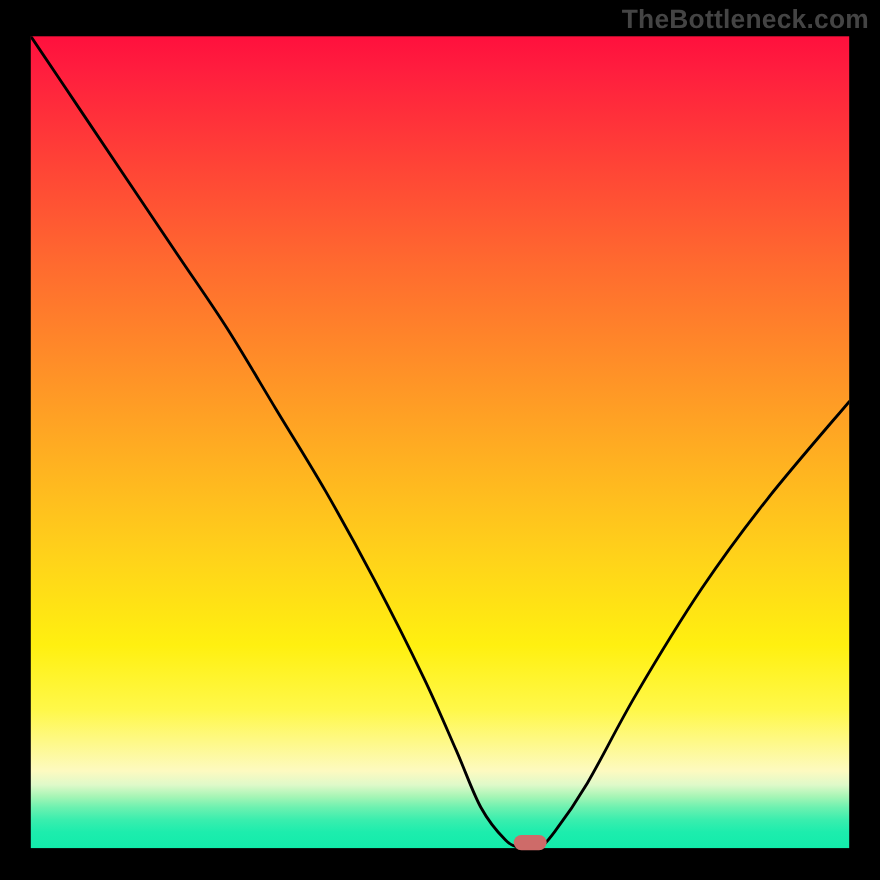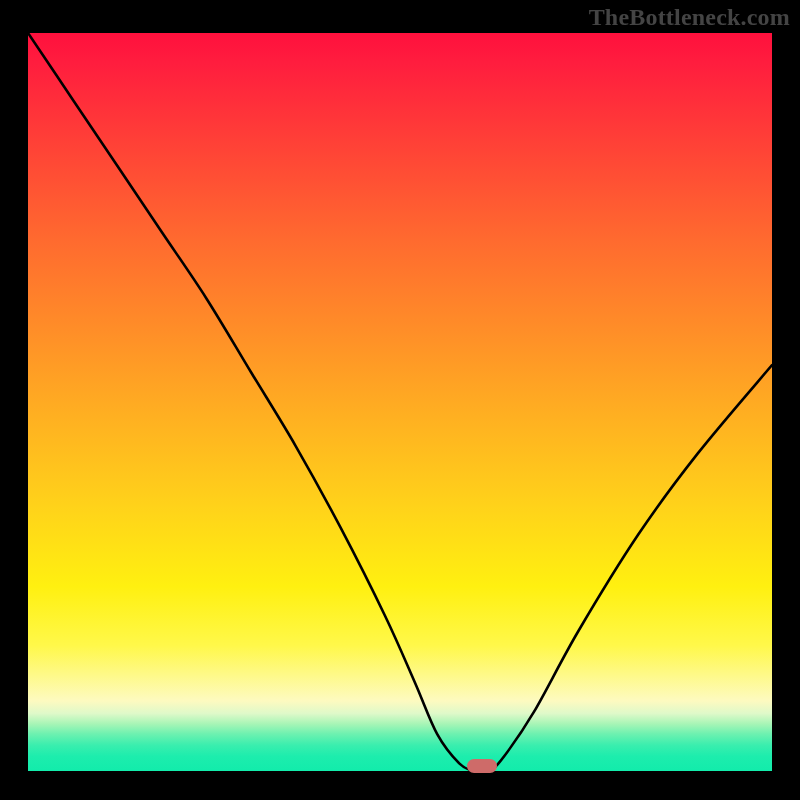--- a/index.html
+++ b/index.html
@@ -19,21 +19,20 @@
   }
   .watermark {
     position: absolute;
     top: 4px;
     right: 10px;
     color: #444;
     font-size: 24px;
     font-weight: 600;
     letter-spacing: 0.2px;
     user-select: none;
-    font-family: Liberation Serif, serif;
   }
   
   .plot {
     position: absolute;
     left: 28px;
     top: 33px;
     width: 744px;  
     height: 738px; 
     
     background: linear-gradient(to bottom,

